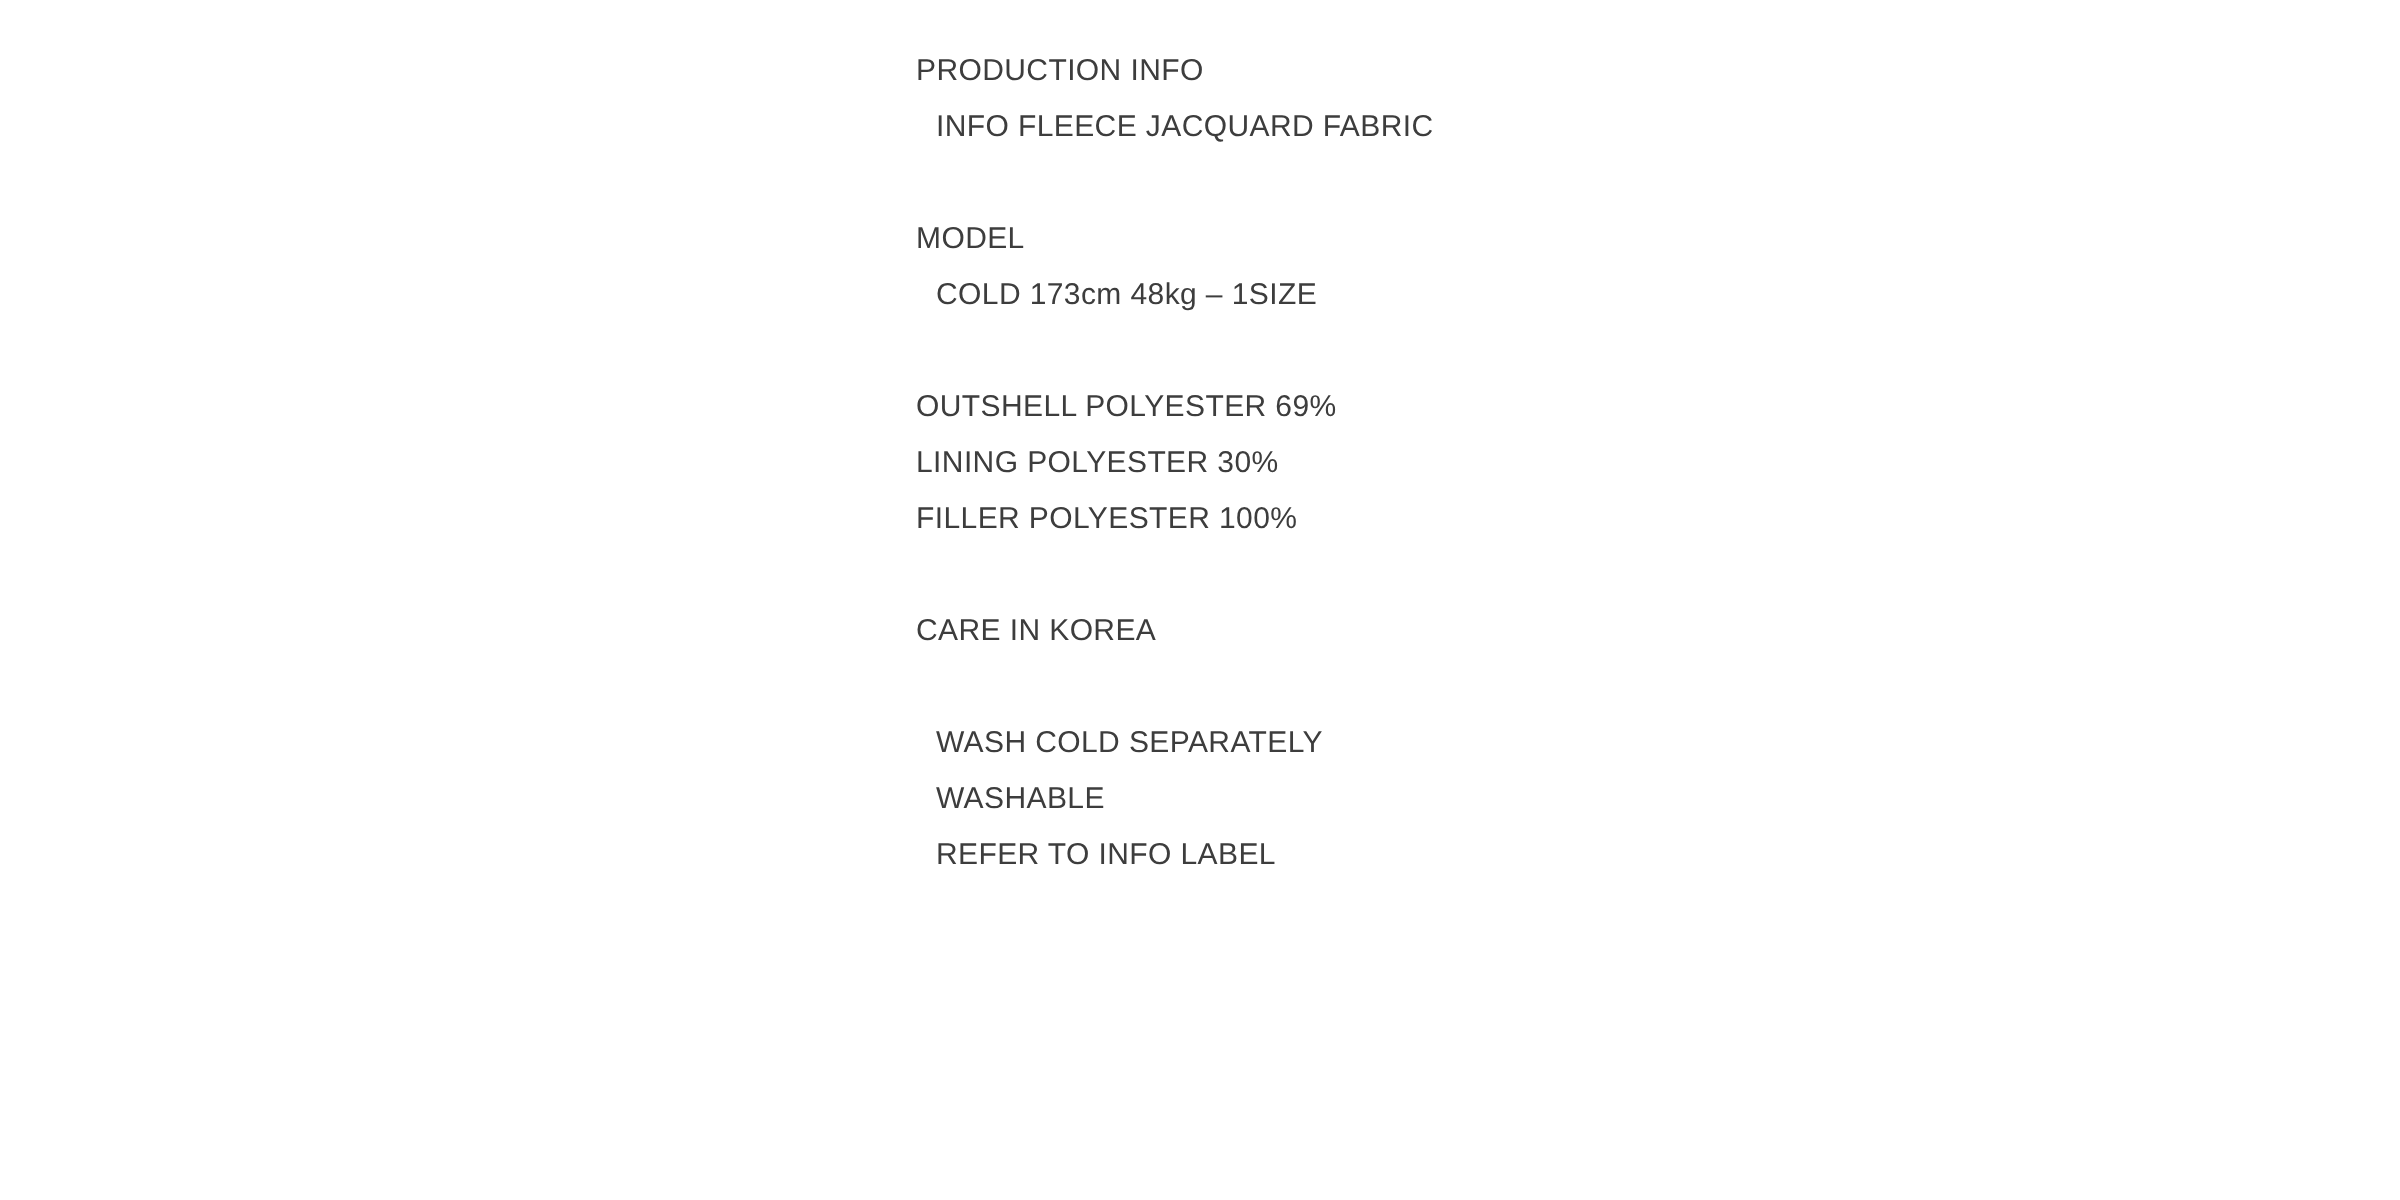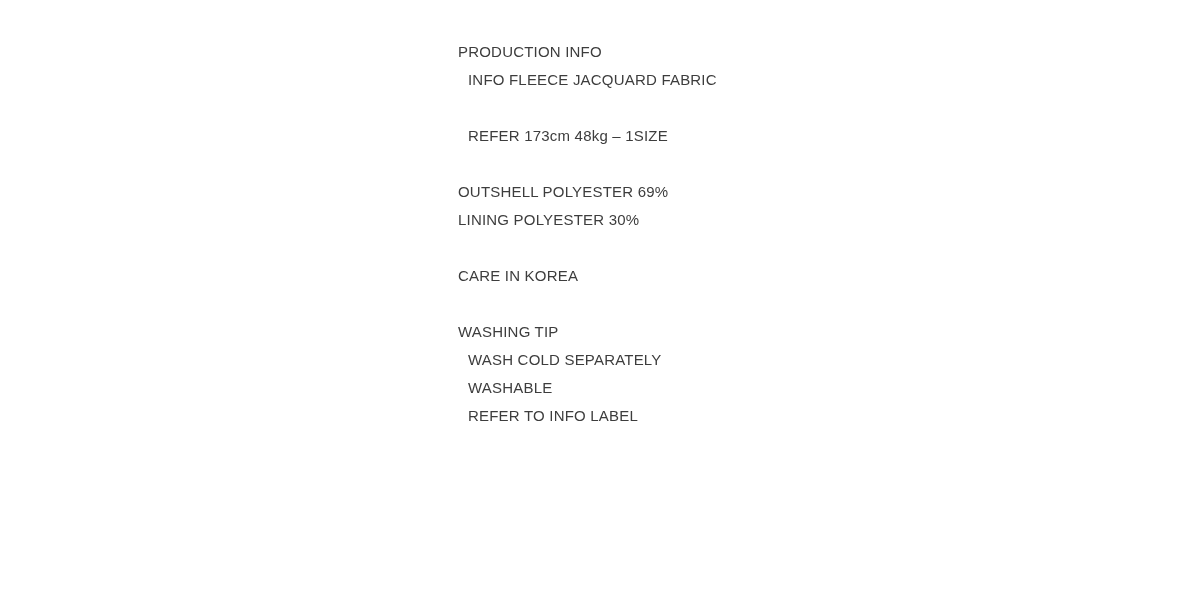--- a/index.html
+++ b/index.html
@@ -17,21 +17,21 @@
   .info-column {
     position: absolute;
     left: 458px;
     top: 22px;
     color: #3d3d3d;
     font-size: 15px;
     letter-spacing: 0.2px;
     font-weight: 400;
   }
   .section {
-    margin: 16px 0 28px 0;
+    margin: 0 0 28px 0;
   }
   .section:last-child {
     margin-bottom: 0;
   }
   .line {
     height: 28px;
     line-height: 28px;
     white-space: nowrap;
   }
   .line.indent {
@@ -42,33 +42,34 @@
 <body>
 
 <div class="info-column">
 
   <div class="section">
     <div class="line">PRODUCTION INFO</div>
     <div class="line indent">INFO FLEECE JACQUARD FABRIC</div>
   </div>
 
   <div class="section">
-    <div class="line indent">REFER 173cm 48kg – 1SIZE</div>
+    <div class="line">MODEL</div>
+    <div class="line indent">COLD 173cm 48kg – 1SIZE</div>
   </div>
 
 
   <div class="section">
     <div class="line">OUTSHELL POLYESTER 69%</div>
     <div class="line">LINING POLYESTER 30%</div>
+    <div class="line">FILLER POLYESTER 100%</div>
   </div>
 
   <div class="section">
     <div class="line">CARE IN KOREA</div>
   </div>
 
   <div class="section">
-    <div class="line">WASHING TIP</div>
     <div class="line indent">WASH COLD SEPARATELY</div>
     <div class="line indent">WASHABLE</div>
     <div class="line indent">REFER TO INFO LABEL</div>
   </div>
 
 </div>
 
 </body></html>

